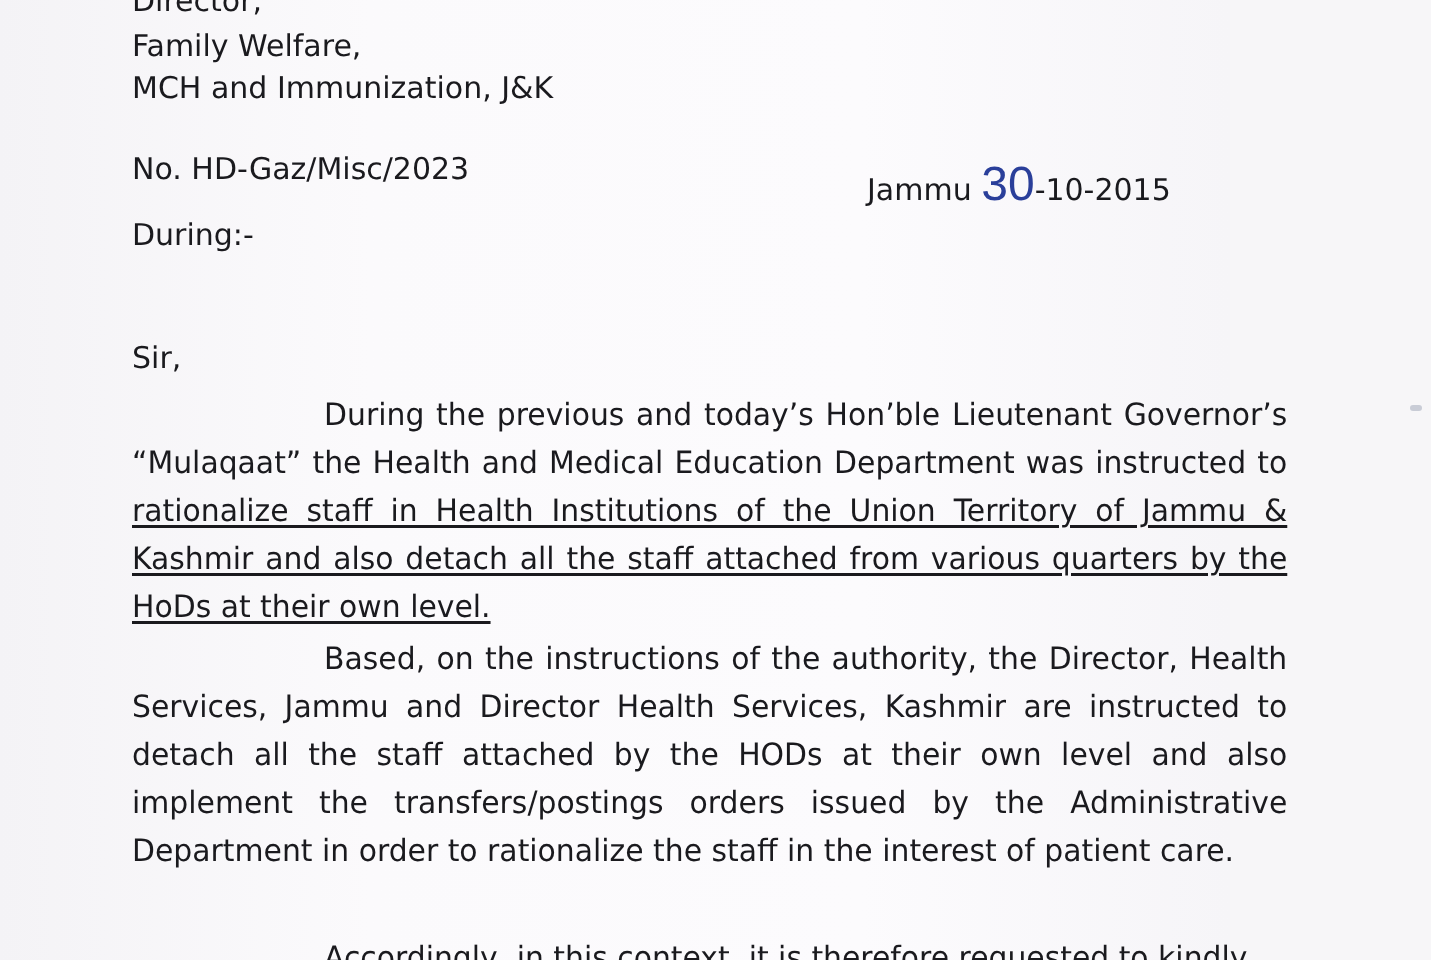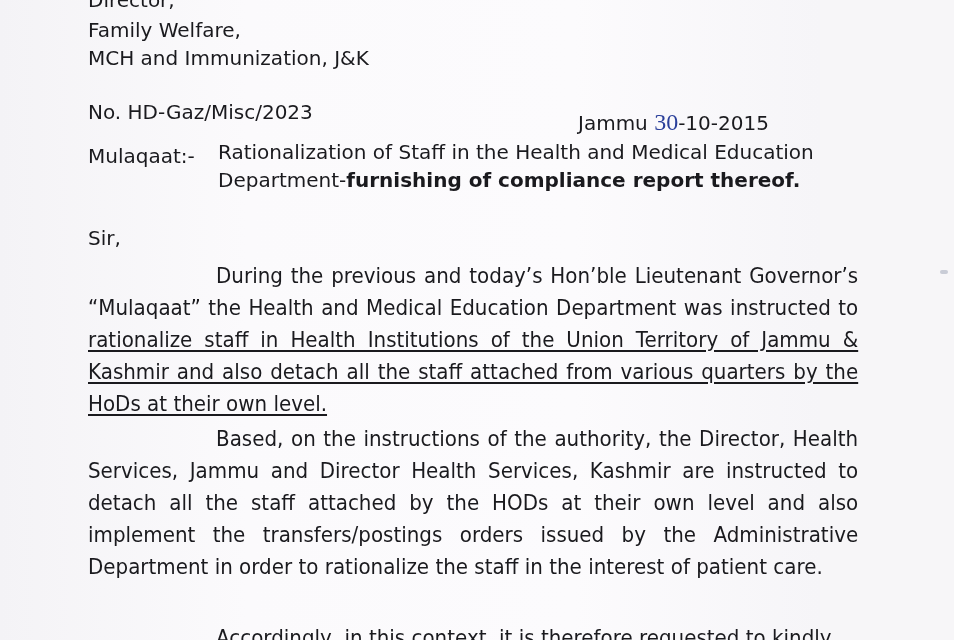--- a/index.html
+++ b/index.html
@@ -12,46 +12,42 @@
   }
   .page { position: absolute; left: 0; top: 0; width: 820px; height: 640px;
     background: linear-gradient(90deg, #f4f3f6 0%, #fbfafc 30%, #fcfbfd 70%, #f6f5f8 100%); }
   .line { position: absolute; font-size: 20px; white-space: nowrap; line-height: 24px; }
   .addr { left: 88px; }
   .just { position: absolute; left: 88px; width: 794px; font-size: 20.5px; line-height: 32px;
     text-align: justify; font-family: "DejaVu Sans", sans-serif; transform: scaleX(0.97); transform-origin: left; }
   .just p { margin: 0; }
   .indent { text-indent: 132px; }
   .u { text-decoration: underline; text-underline-offset: 3px; }
-  .hand { font-family: Liberation Serif, serif; color: #2a3f9a; font-size: 24px; }
+  .hand { font-family: Liberation Sans, sans-serif; color: #2a3f9a; font-size: 32px; }
   b { font-weight: bold; }
   .subject-body { position: absolute; left: 218px; font-size: 20px; line-height: 28px; }
   .speck { position:absolute; left: 940px; top: 270px; width: 8px; height: 4px; background:#c9ccd6; border-radius:2px; }
 </style>
 </head>
 <body>
 
 <div class="page">
 
   <div class="line addr" style="top:-12px;">Director,</div>
   <div class="line addr" style="top:18px;">Family Welfare,</div>
   <div class="line addr" style="top:46px;">MCH and Immunization, J&amp;K</div>
 
   <div class="line addr" style="top:100px;">No. HD-Gaz/Misc/2023</div>
 
   <div class="line" style="left:578px; top:110px;">
     <span>Jammu</span>
     <span class="hand">30</span><span>-10-2015</span>
   </div>
 
-  <div class="line addr" style="top:144px;">Mulaqaat:-</div>
-  <div class="subject-body" style="top:138px;">
-    <div>Rationalization of Staff in the Health and Medical Education</div>
-    <div><span>Department-</span><b>furnishing of compliance report thereof.</b></div>
-  </div>
+  <div class="line addr" style="top:144px;">During:-</div>
 
   <div class="line addr" style="top:226px;text-align:right;">Sir,</div>
 
   <div class="just" style="top:260px;">
     <p class="indent"><span>During the previous and today’s Hon’ble Lieutenant Governor’s “Mulaqaat” the Health and Medical Education Department was instructed to </span><span class="u">rationalize staff in Health Institutions of the Union Territory of Jammu &amp; Kashmir and also detach all the staff attached from various quarters by the HoDs at their own level.</span></p>
   </div>
 
   <div class="just" style="top:423px;">
     <p class="indent">Based, on the instructions of the authority, the Director, Health Services, Jammu and Director Health Services, Kashmir are instructed to detach all the staff attached by the HODs at their own level and also implement the transfers/postings orders issued by the Administrative Department in order to rationalize the staff in the interest of patient care.</p>
   </div>

